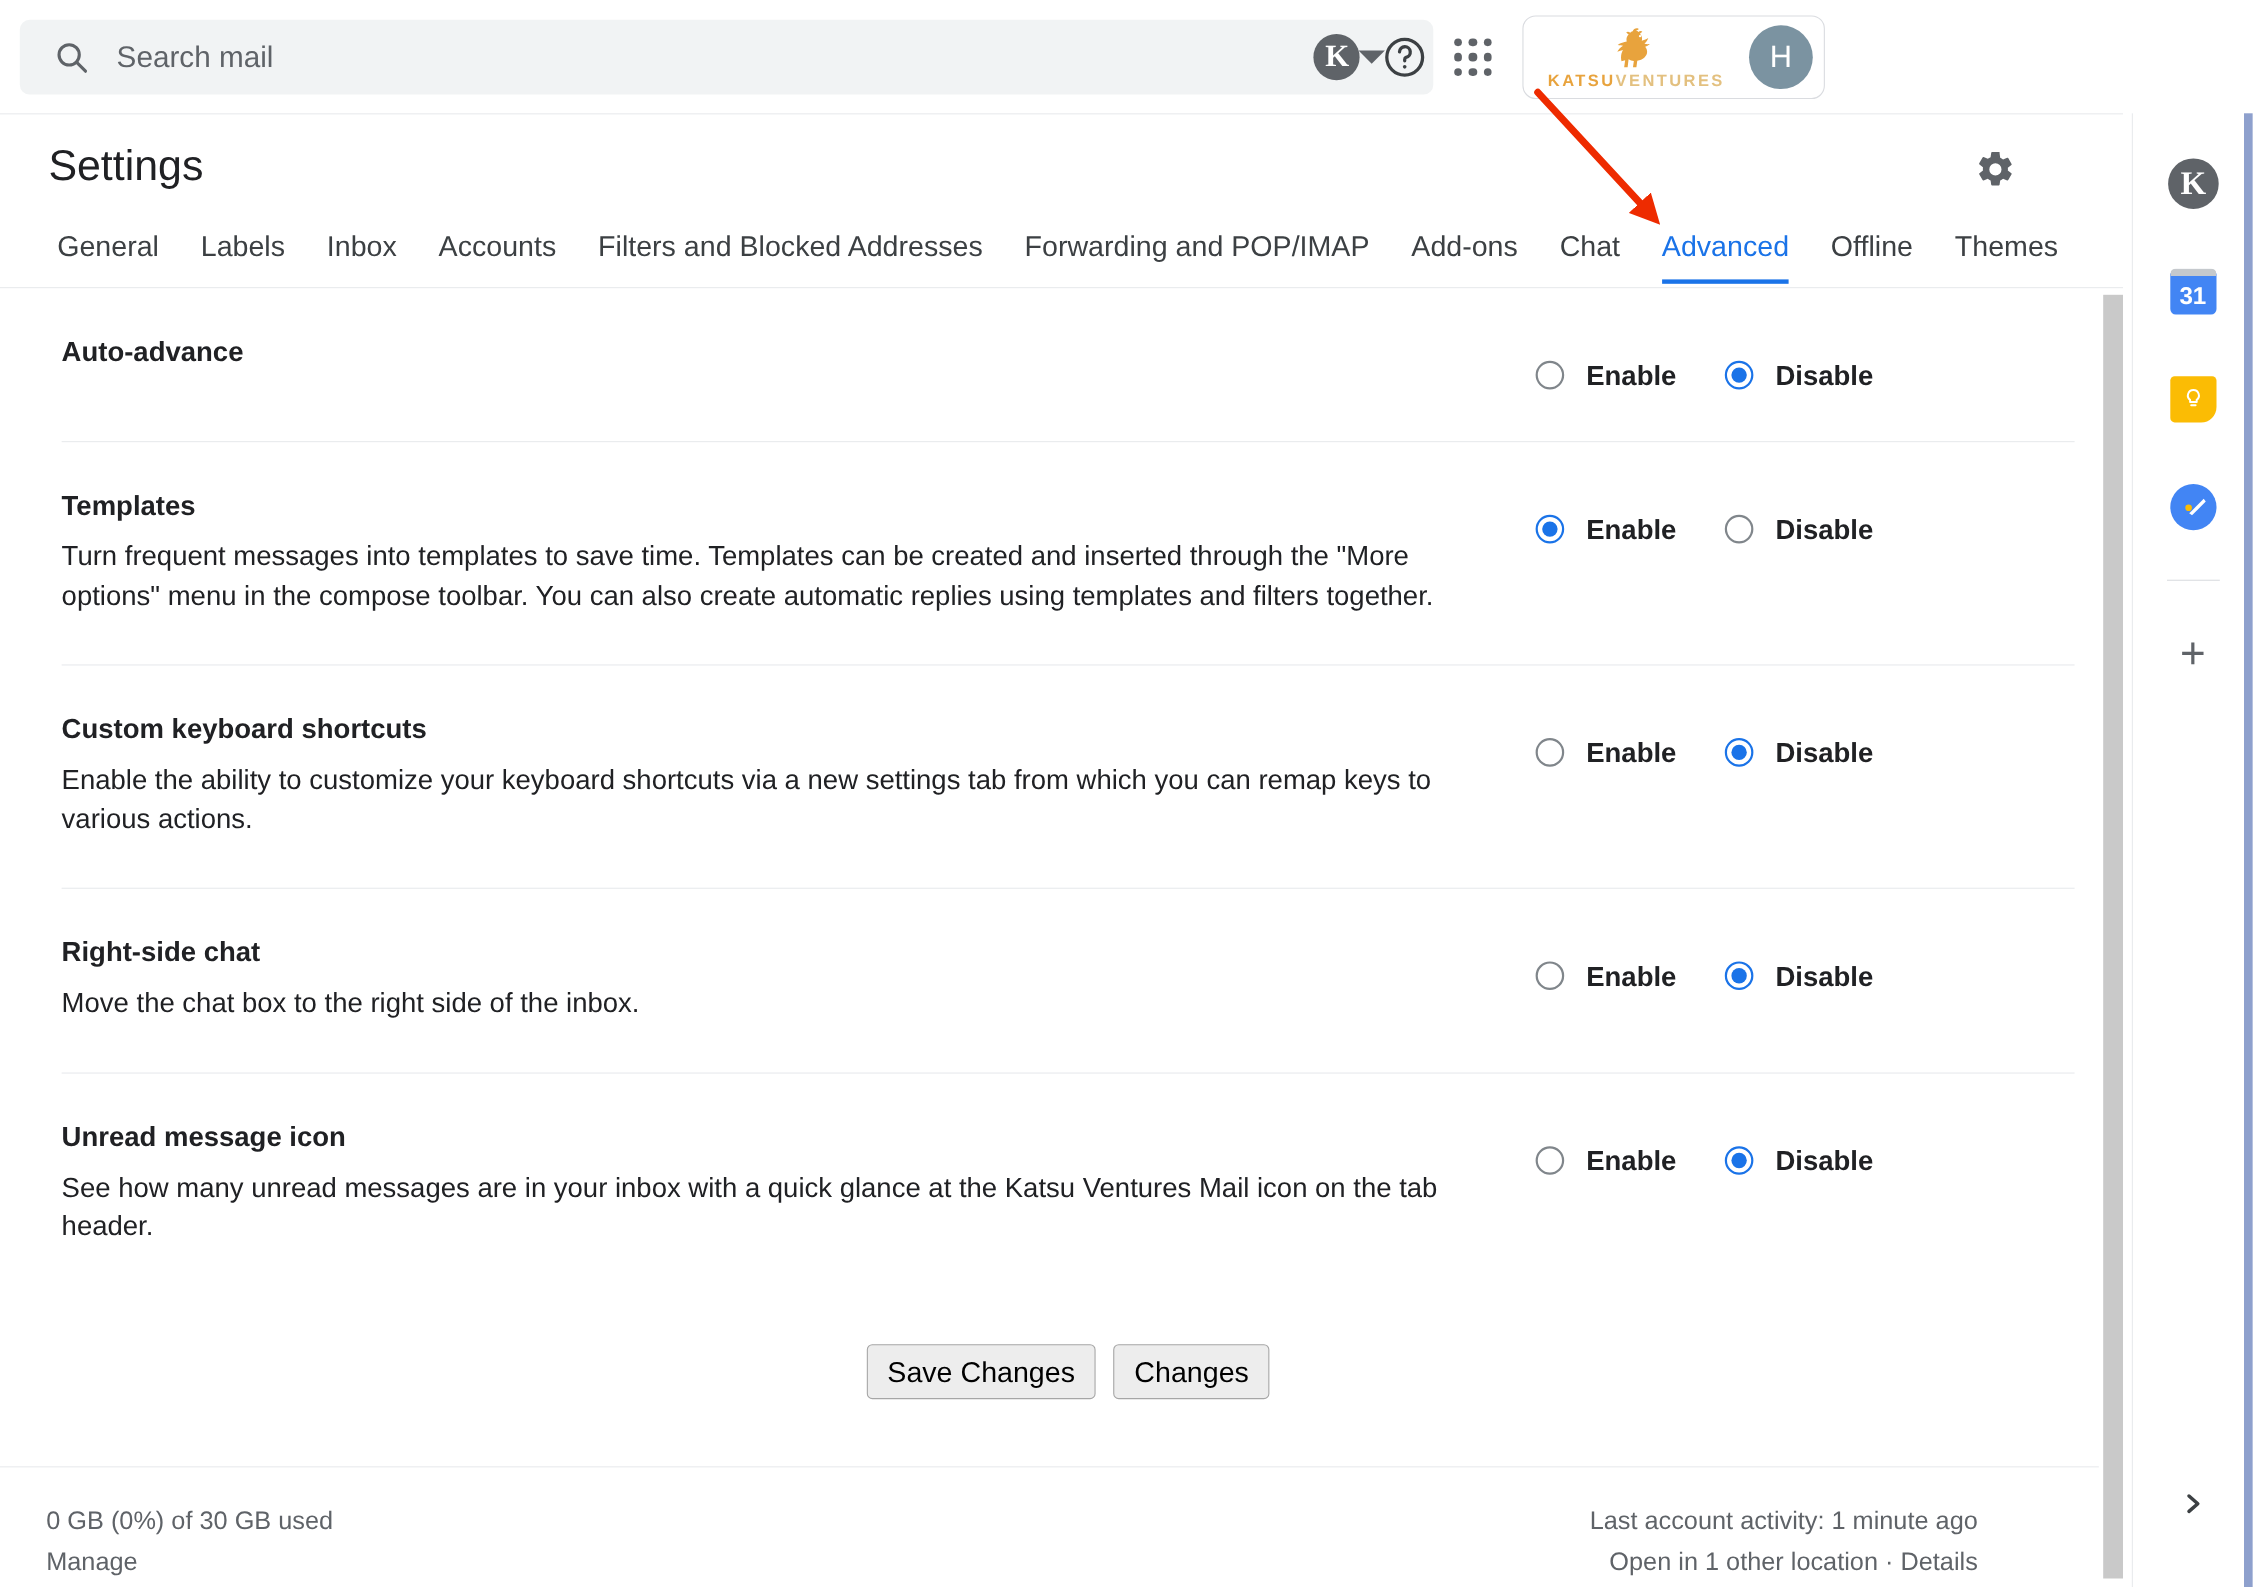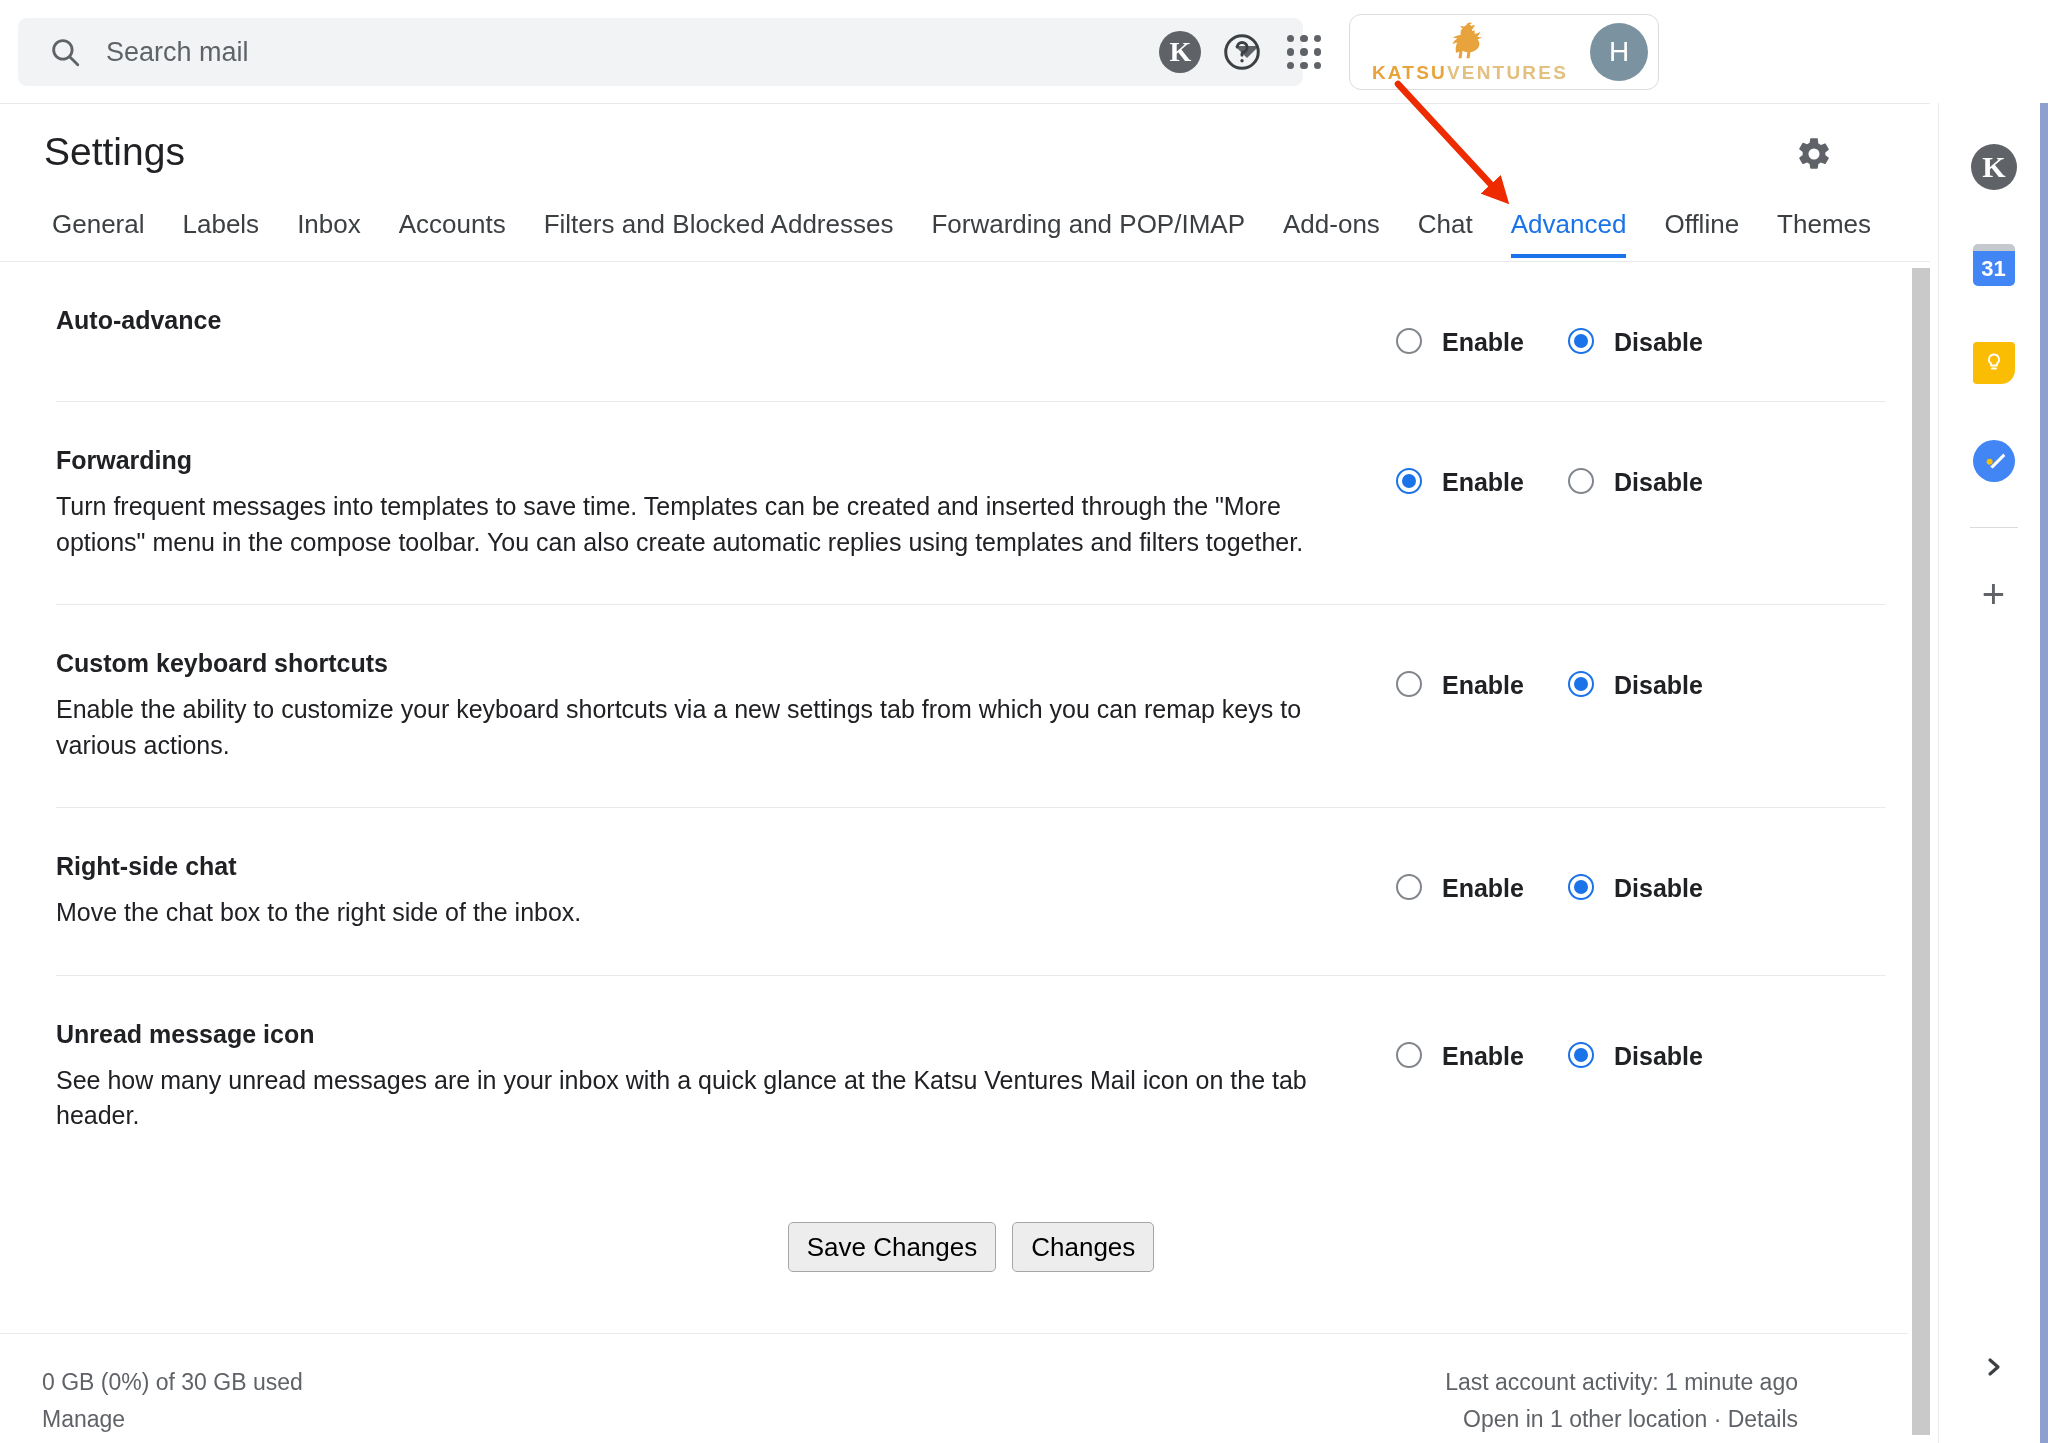--- a/index.html
+++ b/index.html
@@ -58,21 +58,21 @@
   }
   .apps-grid span { background: #5f6368; border-radius: 50%; display: block; width: 100%; height: 100%; }
   .brand-box {
     display: flex; align-items: center; gap: 0;
     border: 1px solid #dadce0; border-radius: 12px;
     height: 76px; padding: 0 10px 0 22px; margin-left: 14px;
   }
   .brand-logo { display: flex; flex-direction: column; align-items: center; margin-right: 22px; }
   .rooster { width: 54px; height: 40px; display: block; }
   .brand-text {
-    font-size: 19px; letter-spacing: 2.2px; font-weight: bold; margin-top: 2px;
+    font-size: 15px; letter-spacing: 2.2px; font-weight: bold; margin-top: 2px;
   }
   .brand-text .ka { color: #e8a33d; }
   .brand-text .ve { color: #e3c07f; }
   .avatar {
     width: 58px; height: 58px; border-radius: 50%;
     background: #7b93a1; color: #fff;
     display: flex; align-items: center; justify-content: center;
     font-size: 28px;
   }
 
@@ -319,21 +319,21 @@
           </div>
           <div class="opt">
             <div class="radio on"></div>
             <div class="opt-label">Disable</div>
           </div>
         </div>
       </div>
 
       <div class="row">
         <div class="row-left">
-          <div class="row-title">Forwarding</div>
+          <div class="row-title">Templates</div>
           <div class="row-desc">Turn frequent messages into templates to save time. Templates can be created and inserted through the "More options" menu in the compose toolbar. You can also create automatic replies using templates and filters together.</div>
         </div>
         <div class="row-right">
           <div class="opt first">
             <div class="radio on"></div>
             <div class="opt-label">Enable</div>
           </div>
           <div class="opt">
             <div class="radio"></div>
             <div class="opt-label">Disable</div>

